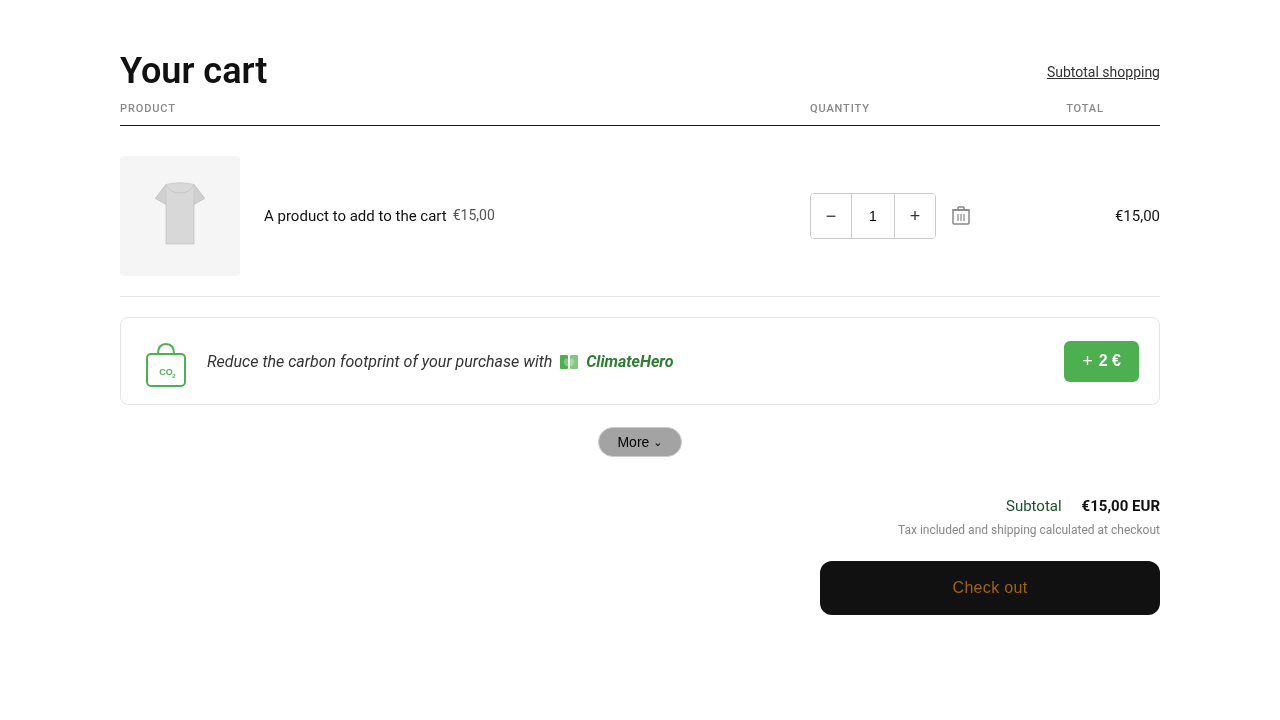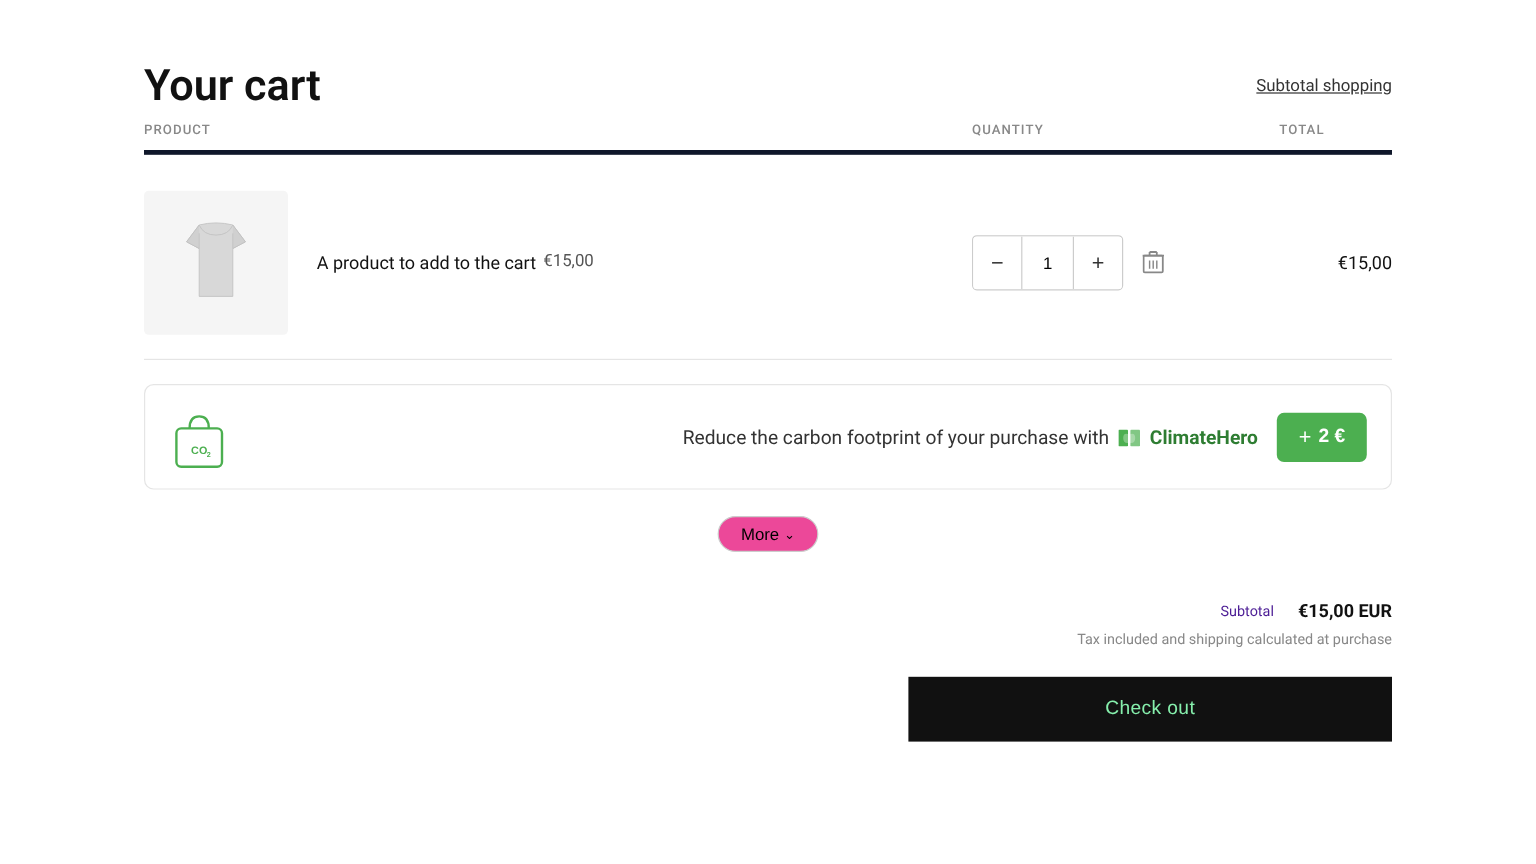--- a/index.html
+++ b/index.html
@@ -40,21 +40,21 @@
       color: #333;
       text-decoration: underline;
       cursor: pointer;
       margin-top: 14px;
     }
 
     .table-header {
       display: grid;
       grid-template-columns: 1fr 200px 150px;
       padding: 10px 0;
-      border-bottom: 4px solid #0f172a;
+      border-bottom: 1px solid #0f172a;
       margin-bottom: 10px;
     }
 
     .table-header-label {
       font-size: 11px;
       font-weight: 500;
       color: #888;
       letter-spacing: 0.08em;
       text-transform: uppercase;
     }
@@ -191,21 +191,21 @@
       cursor: pointer;
       display: flex;
       align-items: center;
       gap: 6px;
       flex-shrink: 0;
     }
 
     .more-btn {
       display: block;
       margin: 12px auto 0;
-      background: #ec4899;
+      background: #a3a3a3;
       border: 1px solid #ccc;
       border-radius: 20px;
       padding: 6px 18px;
       font-size: 14px;
       cursor: pointer;
       display: flex;
       align-items: center;
       gap: 4px;
     }
 
@@ -223,45 +223,45 @@
       gap: 8px;
     }
 
     .subtotal-row {
       display: flex;
       gap: 20px;
       align-items: center;
     }
 
     .subtotal-label {
-      font-size: 12px;
-      color: #4c1d95;
+      font-size: 15px;
+      color: #14532d;
     }
 
     .subtotal-value {
       font-size: 15px;
       color: #111;
       font-weight: 700;
     }
 
     .tax-note {
       font-size: 12px;
       color: #888;
     }
 
     .checkout-btn {
       margin-top: 16px;
       background: #111;
-      color: #86efac;
-      border: none;
-      border-radius: 0;
+      color: #a16207;
+      border: none;
+      border-radius: 12px;
       padding: 18px 0;
       font-size: 16px;
       cursor: pointer;
-      width: 403px;
+      width: 340px;
       letter-spacing: 0.02em;
     }
 
     .chevron-down {
       display: inline-block;
       font-size: 11px;
     }
   </style>
 </head>
 <body>
@@ -327,21 +327,21 @@
 
         <rect x="6" y="18" width="38" height="32" rx="4" fill="none" stroke="#4caf50" stroke-width="2"></rect>
 
         <path d="M17 18 Q17 8 25 8 Q33 8 33 18" fill="none" stroke="#4caf50" stroke-width="2"></path>
 
         <text x="25" y="39" text-anchor="middle" font-size="9" font-family="Arial" fill="#4caf50" font-weight="bold">CO</text>
         <text x="33" y="42" text-anchor="middle" font-size="6" font-family="Arial" fill="#4caf50" font-weight="bold">2</text>
       </svg>
     </div>
 
-    <div style="flex:1; text-align:right;">
+    <div style="flex:1; text-align:left;font-style:italic;">
       <span>Reduce the carbon footprint of your purchase with</span>
       
       <span style="margin: 0 4px;">
         <svg width="18" height="14" viewBox="0 0 18 14" style="vertical-align:middle;">
           <rect x="0" y="0" width="8" height="14" rx="1" fill="#4caf50"></rect>
           <rect x="10" y="0" width="8" height="14" rx="1" fill="#81c784"></rect>
           <path d="M4 7 Q4 2 9 4 Q14 2 14 7 Q14 12 9 11 Q4 12 4 7Z" fill="white" opacity="0.3"></path>
         </svg>
       </span>
       <strong style="color:#2e7d32;">ClimateHero</strong>
@@ -358,16 +358,16 @@
       <span>More</span>
       <span class="chevron-down">⌄</span>
     </button>
   </div>
 
   <div class="summary-section">
     <div class="subtotal-row">
       <span class="subtotal-label">Subtotal</span>
       <span class="subtotal-value">€15,00 EUR</span>
     </div>
-    <span class="tax-note">Tax included and shipping calculated at purchase</span>
+    <span class="tax-note">Tax included and shipping calculated at checkout</span>
     <button class="checkout-btn">Check out</button>
   </div>
 </div>
 
 </body></html>

